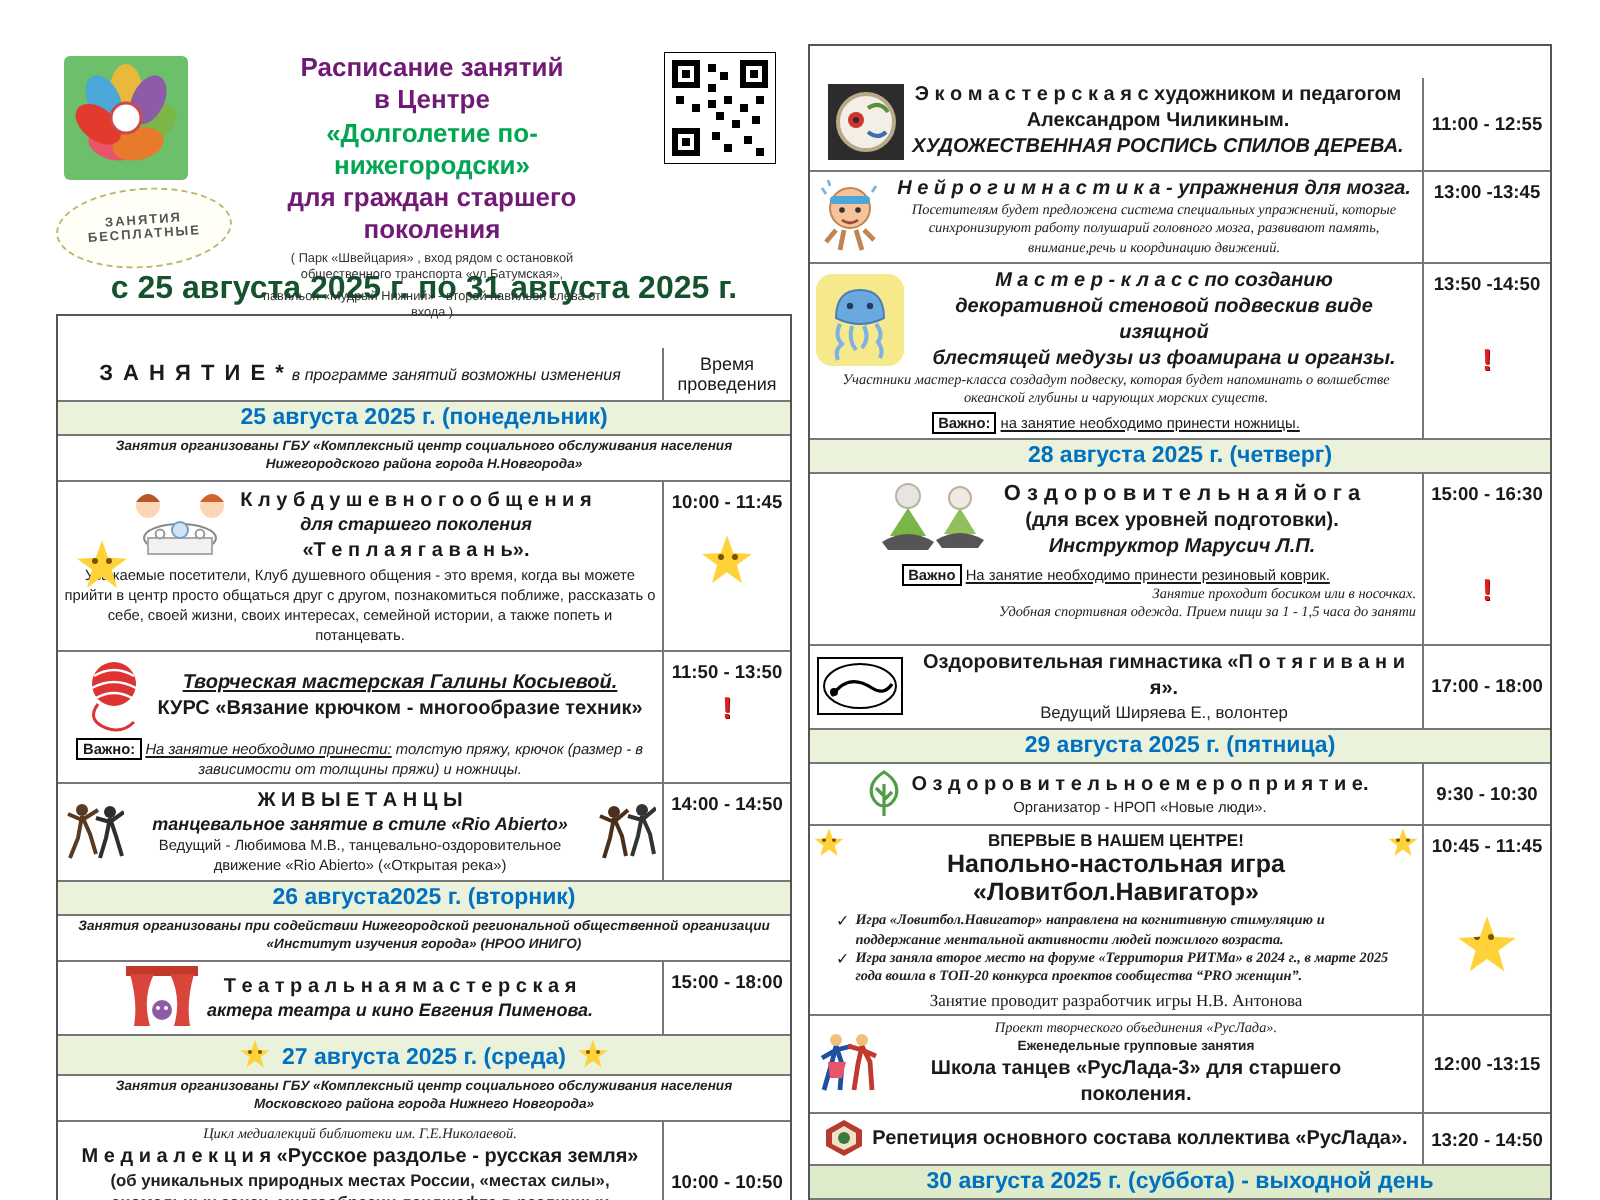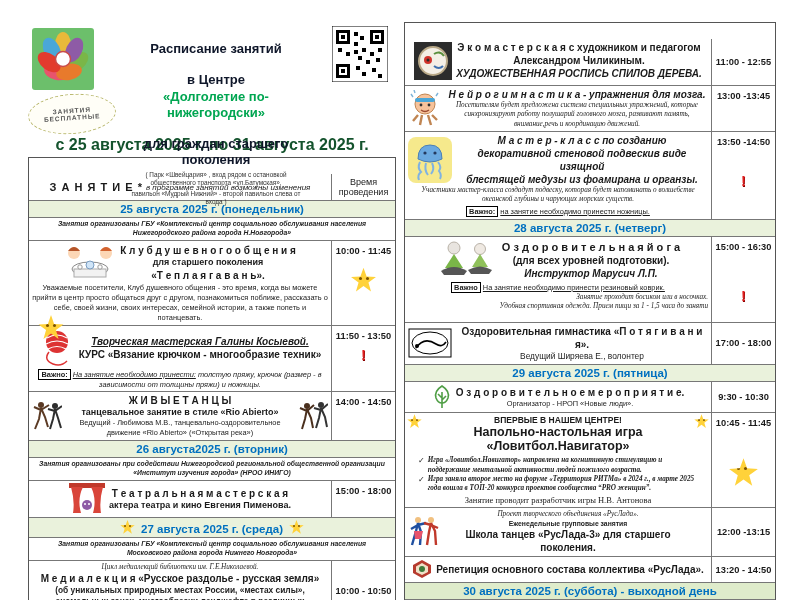--- a/index.html
+++ b/index.html
@@ -7,21 +7,21 @@
   #page { position:relative; width:800px; height:600px; background:#fff;
           font-family:"Liberation Sans", sans-serif; color:#1a1a1a; overflow:hidden; }
 
   
   .col-left  { position:absolute; left:28px;  top:22px; width:368px; }
   .col-right { position:absolute; left:404px; top:22px; width:372px; }
 
   
   .hdr { position:relative; height:112px; }
   .hdr-title { text-align:center; padding:4px 92px 0 100px; line-height:1.25; }
-  .t-red   { color:#0f172a; font-weight:bold; font-size:13px;margin-top:15px; }
+  .t-red   { color:#701a75; font-weight:bold; font-size:13px; }
   .t-green { color:#00a651; font-weight:bold; font-size:13px; }
   .t-addr  { color:#333; font-size:6.4px; line-height:1.35; margin-top:2px; }
 
   .flower-logo { position:absolute; left:4px; top:6px; width:62px; height:62px; }
   .qr { position:absolute; right:8px; top:4px; width:56px; height:56px; }
 
   .free-badge { position:absolute; left:0px; top:72px; width:88px; height:40px;
     border:1px dashed #b9b86e; border-radius:50%; display:flex; flex-direction:column;
     align-items:center; justify-content:center; color:#555; font-size:6.5px;
     letter-spacing:1px; font-weight:bold; transform:rotate(-4deg); background:#fffef7;}
@@ -38,21 +38,21 @@
   .time { width:64px; border-left:1px solid #777; display:flex; flex-direction:column;
           align-items:center; justify-content:flex-start; gap:2px; padding-top:5px;
           font-weight:bold; font-size:9.3px; white-space:nowrap; }
   .day-hdr { background:#eaf2dc; color:#0070c0; font-weight:bold; font-size:11.5px;
              text-align:center; padding:2px 0; display:flex; align-items:flex-end; justify-content:center; gap:6px;}
   .weekend { background:#dfeccb; }
   .org { font-size:6.8px; font-style:italic; font-weight:600; text-align:center;
          padding:2px 6px; line-height:1.3; color:#222; }
   .title   { font-weight:bold; font-size:10px; line-height:1.3; }
   .title-i { font-weight:bold; font-style:italic; font-size:10px; line-height:1.3; }
-  .sub     { font-weight:bold; font-size:9px; line-height:1.3; }
+  .sub     { font-weight:bold; font-size:9px; line-height:1.3;font-style:italic; }
   .desc    { font-size:7.4px; line-height:1.35; color:#222; }
   .desc-serif { font-family:"Liberation Serif", serif; font-style:italic; font-size:7.2px;
                 line-height:1.3; color:#222; }
   .underl { text-decoration:underline; }
   .vazhno { display:inline-block; border:1px solid #000; padding:0 2px; font-weight:bold;
             font-style:normal; font-size:7.4px; }
   .imp-line { font-size:7.4px; margin-top:1px; }
   .imp-it { font-style:italic; }
   .note-r { text-align:right; }
   .flexrow { display:flex; align-items:center; justify-content:center; gap:4px; }

